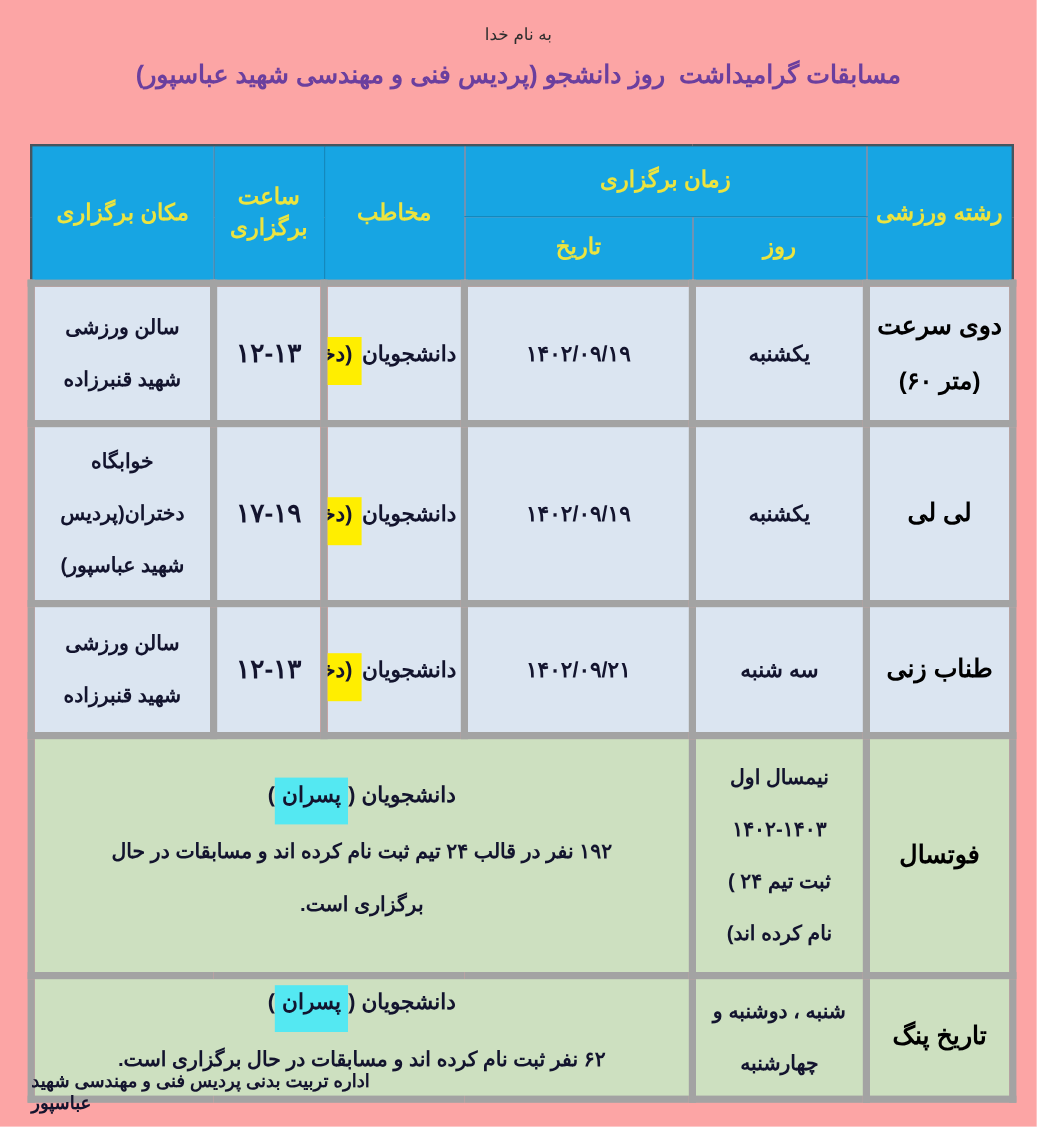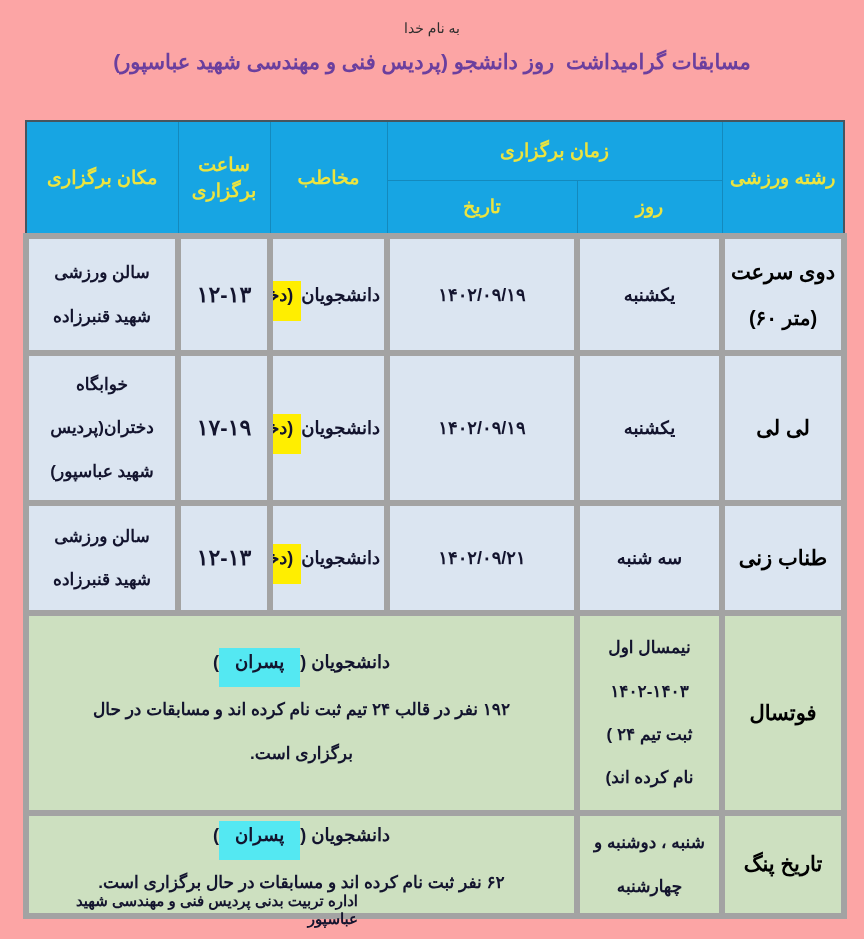--- a/index.html
+++ b/index.html
@@ -42,25 +42,25 @@
   td.sport{font-size:21px;color:#000000;line-height:2.2;}
   td.sport .sub{font-size:20px;}
   .pre{white-space:pre-line;line-height:2.55;}
   td.venue{font-size:17px;}
   td.day,td.date{font-size:18px;}
   td.hour{font-size:22px;}
   td.sched{font-size:17px;margin-top:38px;}
   .aud{display:flex;flex-direction:row;align-items:center;font-size:18px;}
   .aud .line2{}
   .hl-y{background:#ffee00;padding:4px 8px 16px;}
-  .hl-c{background:#54e8f2;padding:4px 16px 15px;}
+  .hl-c{background:#54e8f2;padding:4px 6px 15px;}
   td.gdesc .inner{display:flex;flex-direction:column;align-items:center;justify-content:center;gap:15px;font-size:18px;}
   .gdesc-text{white-space:pre-line;line-height:2.55;font-size:17px;}
   .footer{
-    position:absolute;top:892px;left:26px;width:332px;text-align:right;
+    position:absolute;top:892px;left:26px;width:332px;text-align:left;
     direction:rtl;font-size:15px;font-weight:bold;color:#14142e;
   }
 </style>
 </head>
 <body>
 
 <div class="canvas">
   <div class="bismillah">به نام خدا</div>
   <div class="title">مسابقات گرامیداشت  روز دانشجو (پردیس فنی و مهندسی شهید عباسپور)</div>
 

